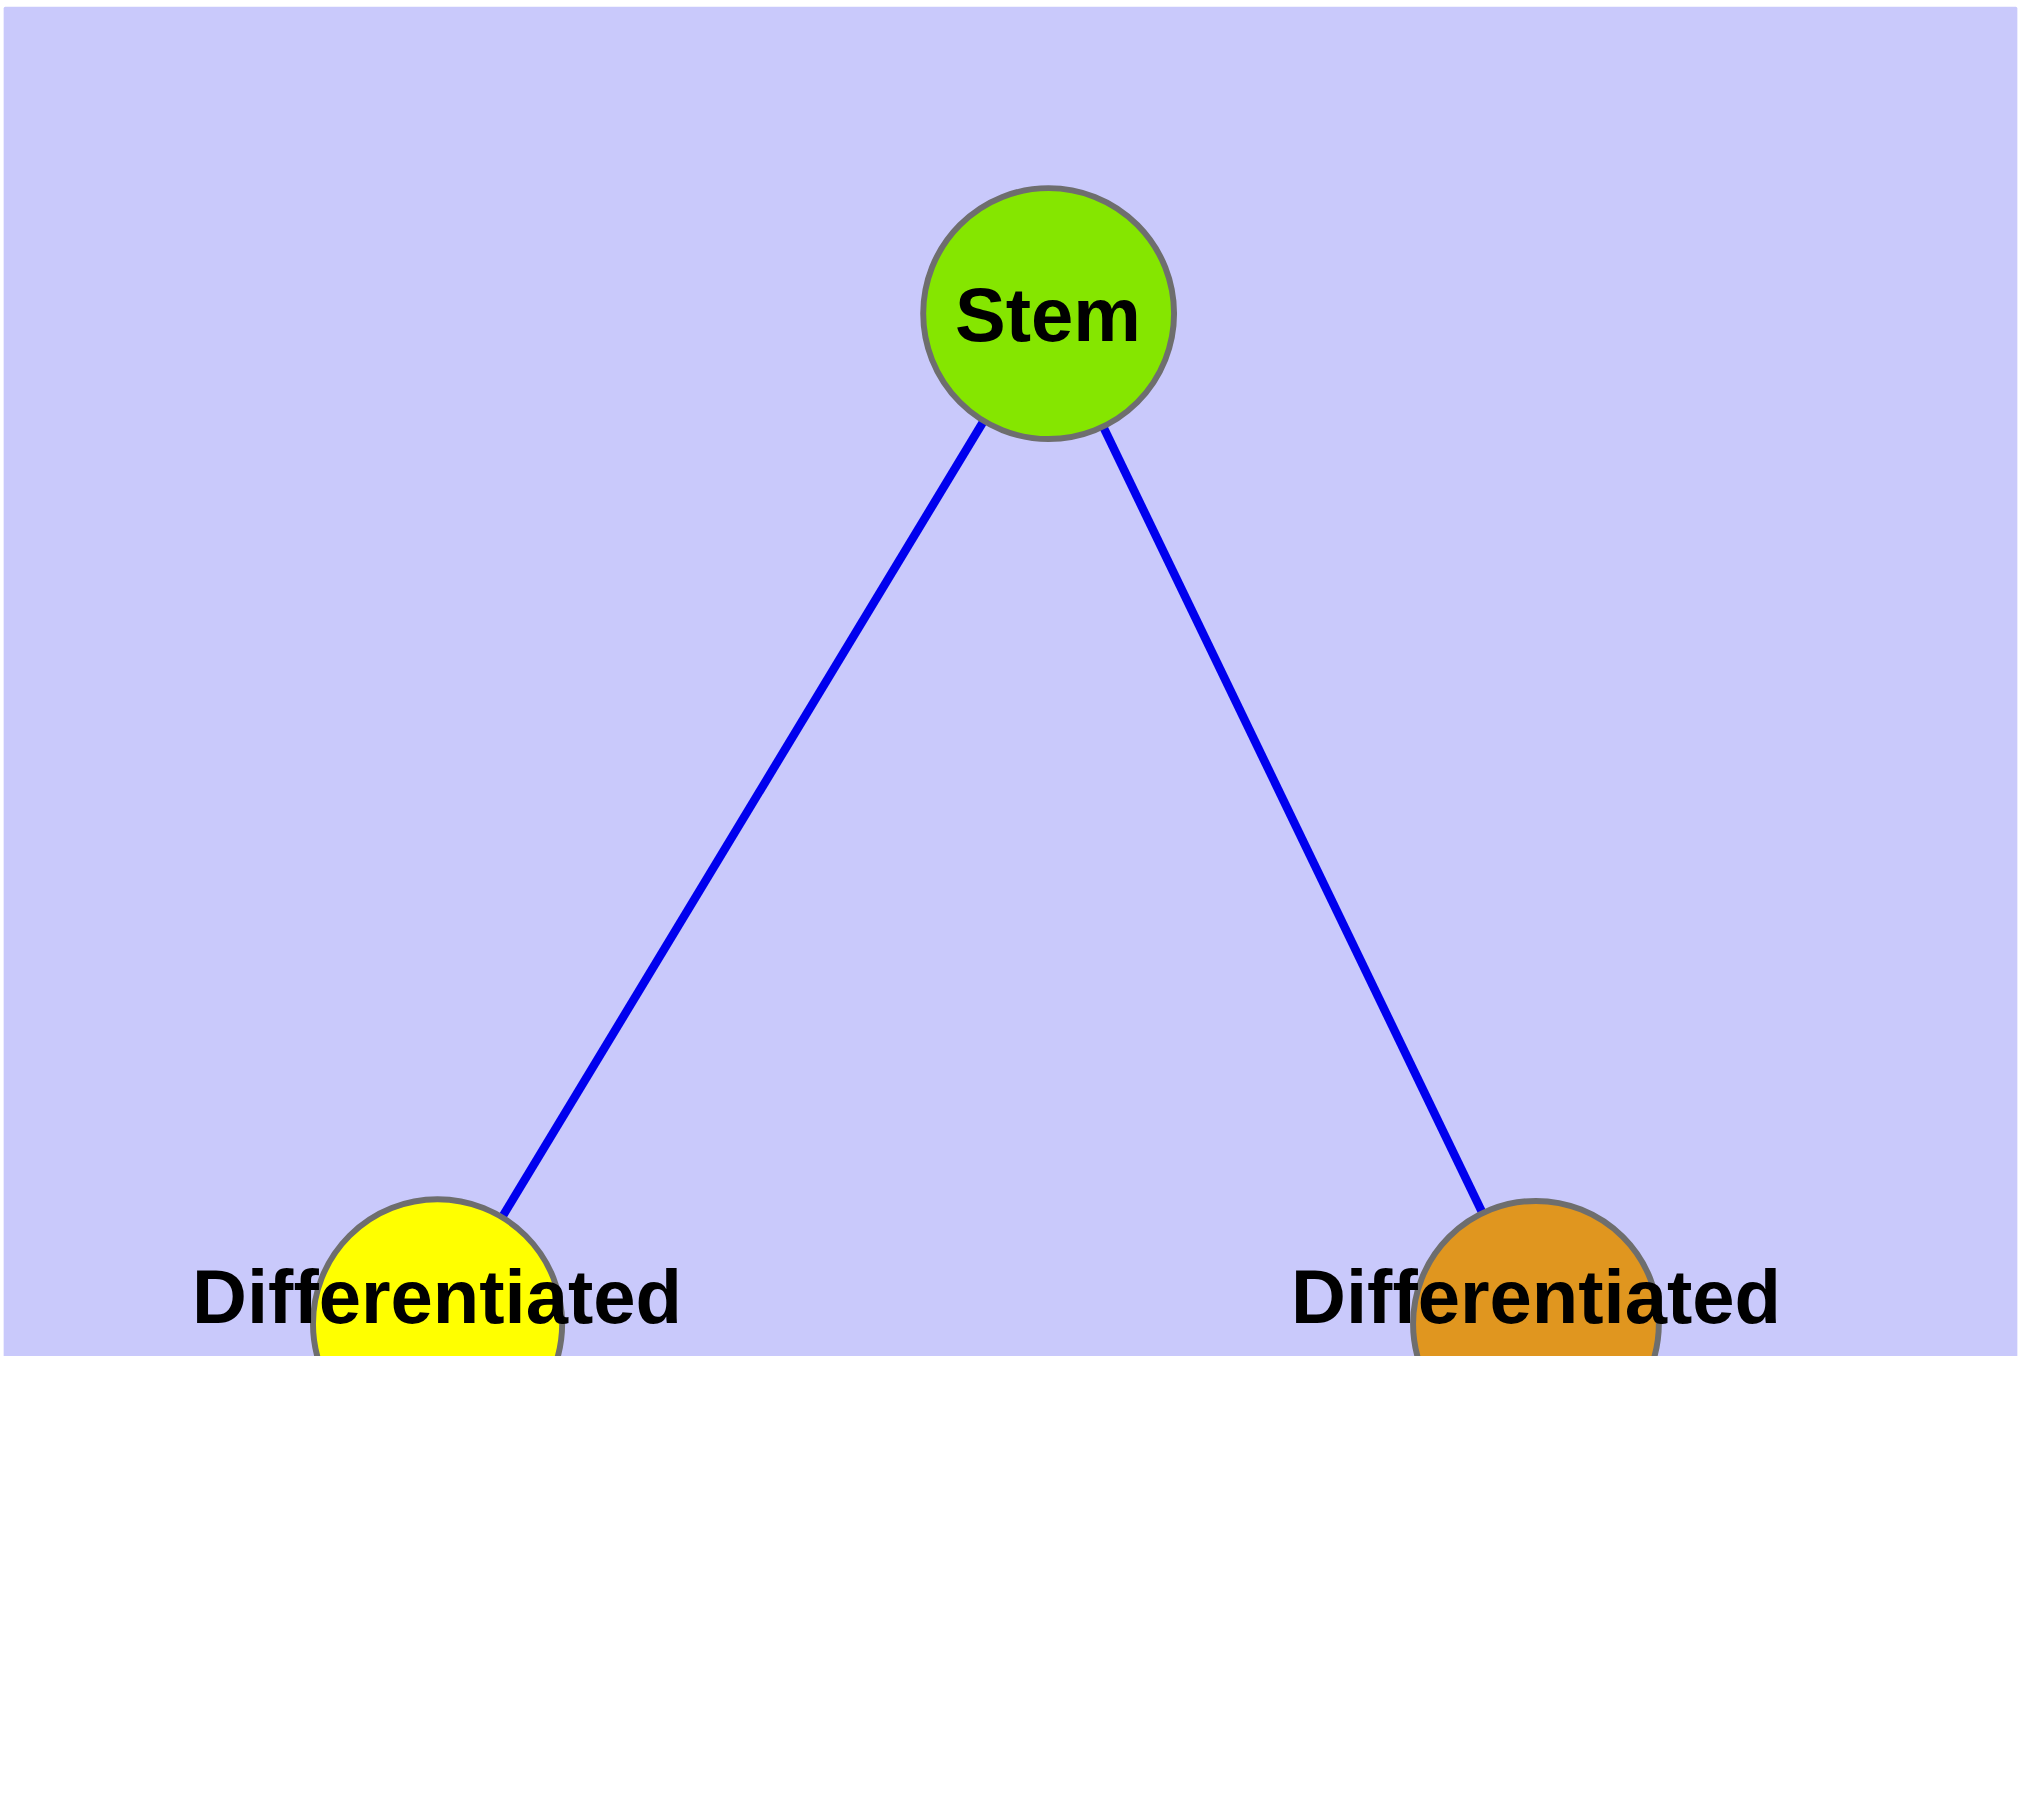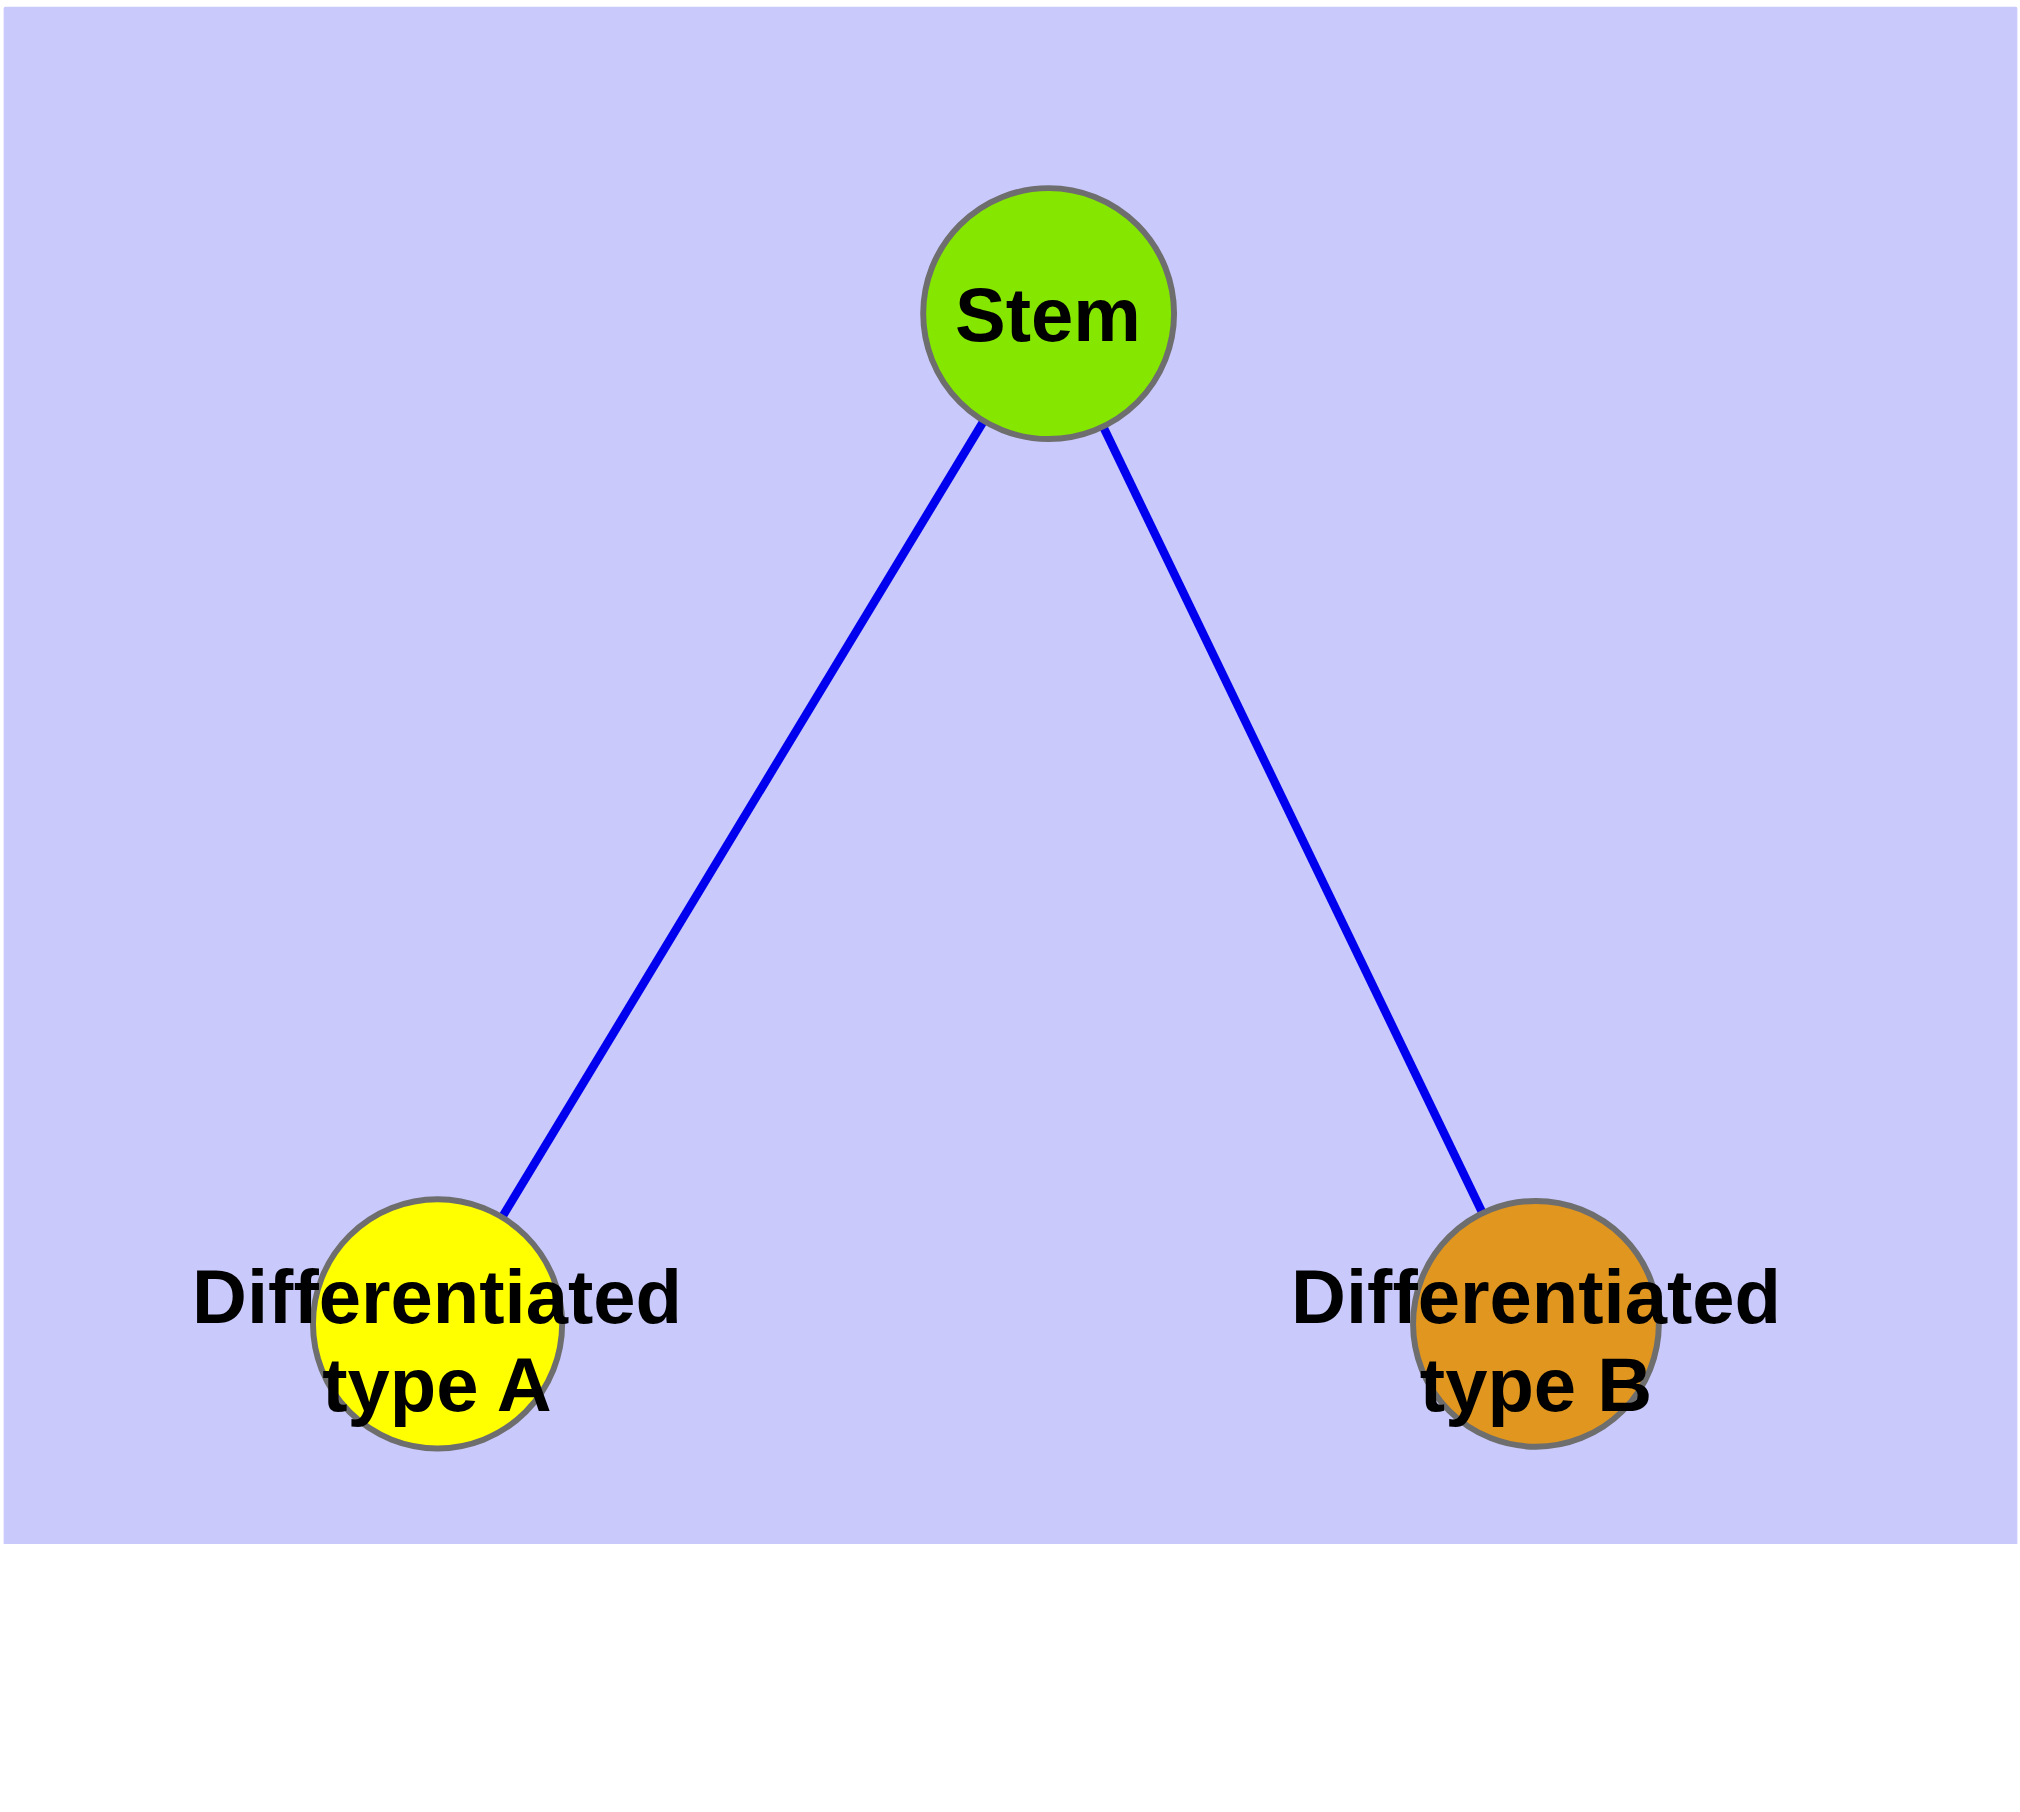--- a/index.html
+++ b/index.html
@@ -6,21 +6,21 @@
     margin: 0;
     padding: 0;
     width: 2021px;
     height: 1812px;
     background: #ffffff;
     font-family: "Liberation Sans", sans-serif;
   }
   .stage {
     position: relative;
     width: 2021px;
-    height: 1544px;
+    height: 1356px;
     overflow: hidden;
   }
   .stage svg {
     position: absolute;
     left: 0;
     top: 0;
     display: block;
   }
   .node-circle {
     stroke: #6e6e6e;

